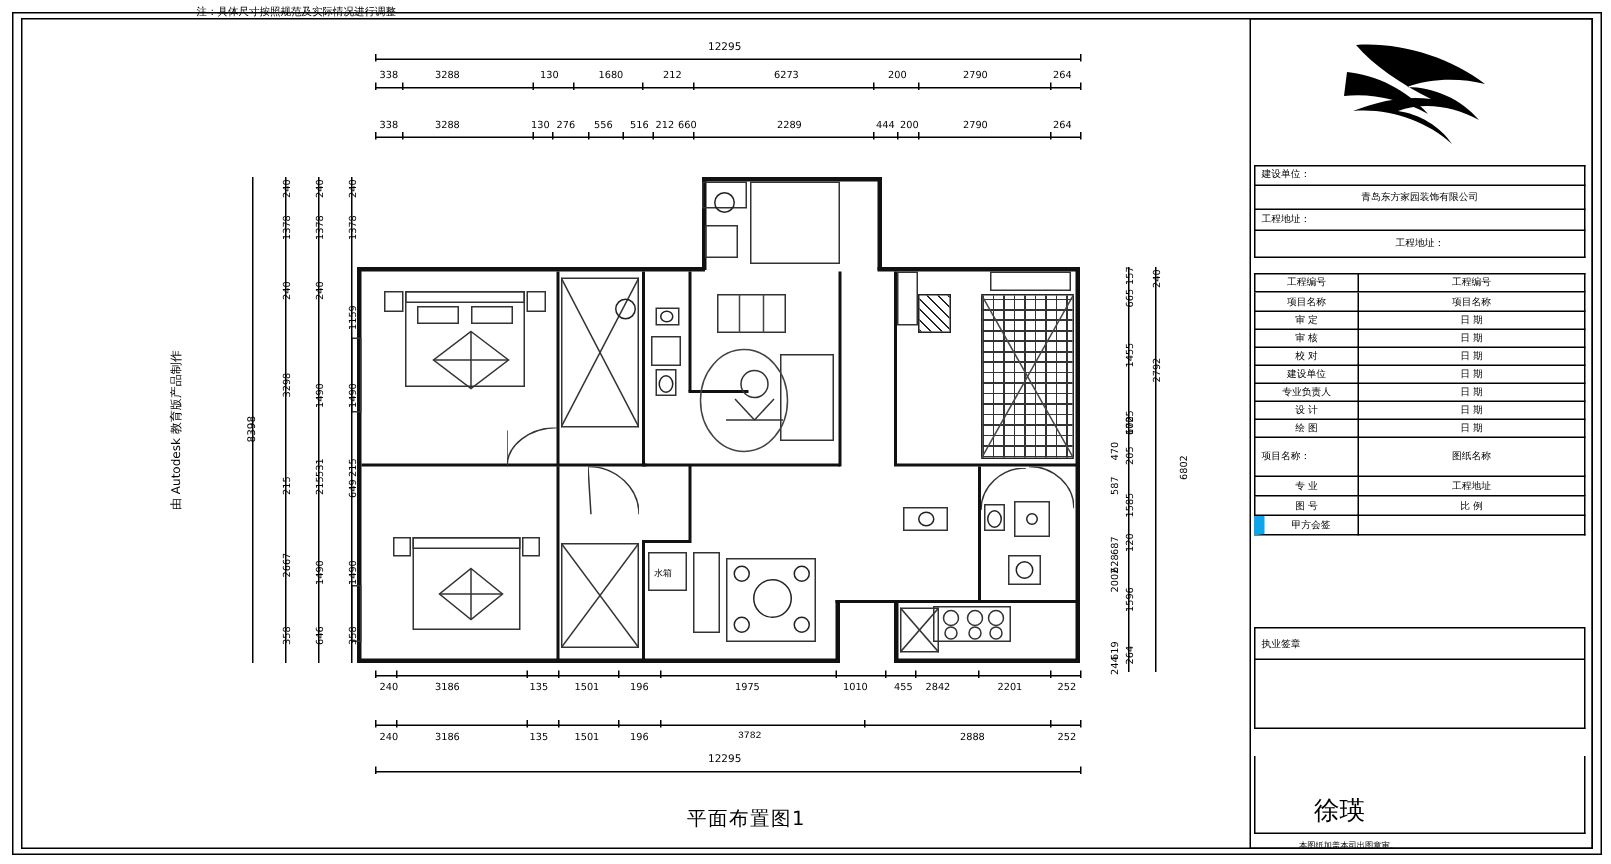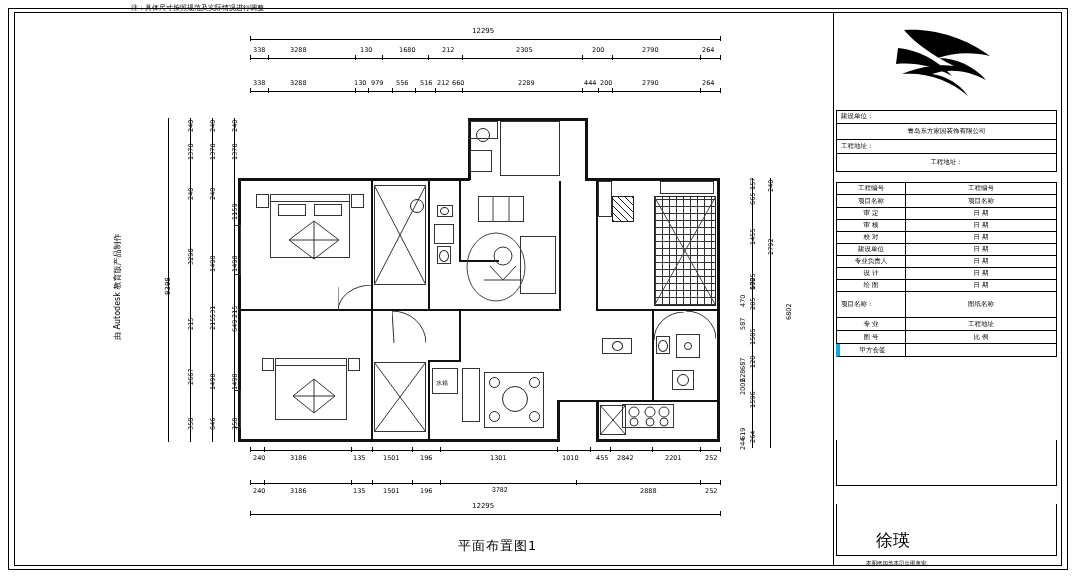--- a/index.html
+++ b/index.html
@@ -139,26 +139,29 @@
         <span>工程地址</span>
       </div>
 
     <div class="tbc" style="left:0px;top:149px;width:70px;height:13px;border-left:1px solid #000;">
         <span>图 号</span>
       </div>
     <div class="tbc" style="left:70px;top:149px;width:151px;height:13px;">
         <span>比 例</span>
       </div>
 
-    <div class="tbc" style="left:0px;top:162px;width:70px;height:13px;border-left:4px solid #0ea5e9;">
+    <div class="tbc" style="left:0px;top:162px;width:70px;height:13px;border-left:7px solid #0ea5e9;">
         <span>甲方会签</span>
       </div>
     <div class="tbc" style="left:70px;top:162px;width:151px;height:13px;"></div>
   </div>
 
+  <div class="tbc" style="left:836px;top:418px;width:221px;height:22px;border-left:1px solid #000;border-top:1px solid #000;justify-content:flex-start;padding-left:4px;">
+      <span>执业签章</span>
+    </div>
   <div class="tbc" style="left:836px;top:440px;width:221px;height:46px;border-left:1px solid #000;"></div>
   <div class="tbc" style="left:836px;top:504px;width:221px;height:52px;border-left:1px solid #000;"></div>
 
   <div class="sig" style="left:876px;top:529px;">徐瑛</div>
   <div class="note" style="left:866px;top:560px;font-size:5.5px;">本图纸加盖本司出图章审。</div>
 
   <div class="thick" style="left:238px;top:178px;width:232px;height:3px;"></div>
   <div class="thick" style="left:468px;top:118px;width:120px;height:3px;"></div>
   <div class="thick" style="left:585px;top:178px;width:135px;height:3px;"></div>
   <div class="thick" style="left:238px;top:178px;width:3px;height:264px;"></div>
@@ -312,40 +315,40 @@
   <div class="tick" style="left:250px;top:36px;"></div>
   <div class="tick" style="left:720px;top:36px;"></div>
   <div class="dim" style="left:472px;top:28px;font-size:7px;">12295</div>
 
   <div class="line hl" style="left:250px;top:58px;width:470px;"></div>
   <div class="dim" style="left:253px;top:47px;">338</div>
   <div class="dim" style="left:290px;top:47px;">3288</div>
   <div class="dim" style="left:360px;top:47px;">130</div>
   <div class="dim" style="left:399px;top:47px;">1680</div>
   <div class="dim" style="left:442px;top:47px;">212</div>
-  <div class="dim" style="left:516px;top:47px;">2305</div>
+  <div class="dim" style="left:516px;top:47px;">6273</div>
   <div class="dim" style="left:592px;top:47px;">200</div>
   <div class="dim" style="left:642px;top:47px;">2790</div>
   <div class="dim" style="left:702px;top:47px;">264</div>
   <div class="tick" style="left:250px;top:55px;"></div>
   <div class="tick" style="left:268px;top:55px;"></div>
   <div class="tick" style="left:355px;top:55px;"></div>
   <div class="tick" style="left:382px;top:55px;"></div>
   <div class="tick" style="left:428px;top:55px;"></div>
   <div class="tick" style="left:462px;top:55px;"></div>
   <div class="tick" style="left:582px;top:55px;"></div>
   <div class="tick" style="left:612px;top:55px;"></div>
   <div class="tick" style="left:700px;top:55px;"></div>
   <div class="tick" style="left:720px;top:55px;"></div>
 
   <div class="line hl" style="left:250px;top:91px;width:470px;"></div>
   <div class="dim" style="left:253px;top:80px;">338</div>
   <div class="dim" style="left:290px;top:80px;">3288</div>
   <div class="dim" style="left:354px;top:80px;">130</div>
-  <div class="dim" style="left:371px;top:80px;">979</div>
+  <div class="dim" style="left:371px;top:80px;">276</div>
   <div class="dim" style="left:396px;top:80px;">556</div>
   <div class="dim" style="left:420px;top:80px;">516</div>
   <div class="dim" style="left:437px;top:80px;">212</div>
   <div class="dim" style="left:452px;top:80px;">660</div>
   <div class="dim" style="left:518px;top:80px;">2289</div>
   <div class="dim" style="left:584px;top:80px;">444</div>
   <div class="dim" style="left:600px;top:80px;">200</div>
   <div class="dim" style="left:642px;top:80px;">2790</div>
   <div class="dim" style="left:702px;top:80px;">264</div>
   <div class="tick" style="left:250px;top:88px;"></div>
@@ -361,21 +364,21 @@
   <div class="tick" style="left:612px;top:88px;"></div>
   <div class="tick" style="left:700px;top:88px;"></div>
   <div class="tick" style="left:720px;top:88px;"></div>
 
   <div class="line hl" style="left:250px;top:450px;width:470px;"></div>
   <div class="dim" style="left:253px;top:455px;">240</div>
   <div class="dim" style="left:290px;top:455px;">3186</div>
   <div class="dim" style="left:353px;top:455px;">135</div>
   <div class="dim" style="left:383px;top:455px;">1501</div>
   <div class="dim" style="left:420px;top:455px;">196</div>
-  <div class="dim" style="left:490px;top:455px;">1301</div>
+  <div class="dim" style="left:490px;top:455px;">1975</div>
   <div class="dim" style="left:562px;top:455px;">1010</div>
   <div class="dim" style="left:596px;top:455px;">455</div>
   <div class="dim" style="left:617px;top:455px;">2842</div>
   <div class="dim" style="left:665px;top:455px;">2201</div>
   <div class="dim" style="left:705px;top:455px;">252</div>
   <div class="tick" style="left:250px;top:447px;"></div>
   <div class="tick" style="left:264px;top:447px;"></div>
   <div class="tick" style="left:351px;top:447px;"></div>
   <div class="tick" style="left:372px;top:447px;"></div>
   <div class="tick" style="left:412px;top:447px;"></div>

